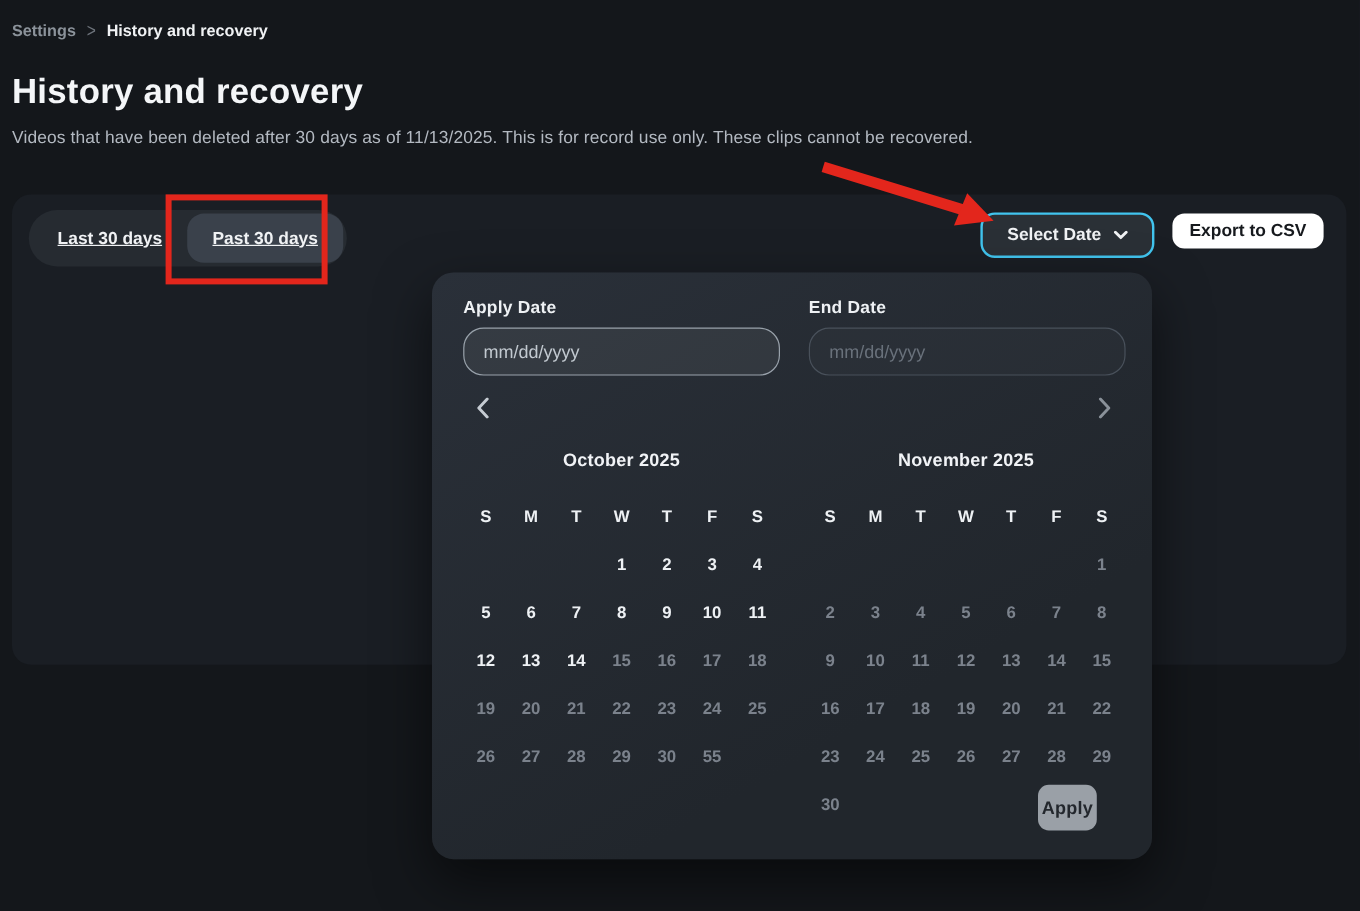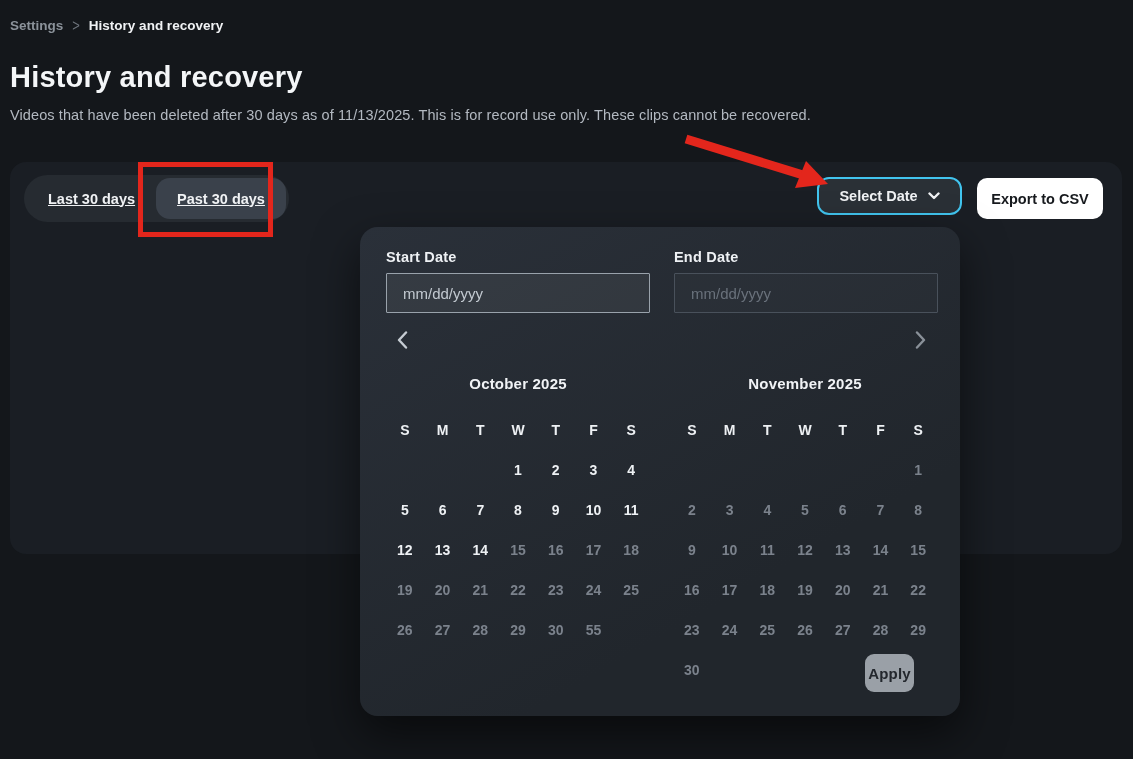--- a/index.html
+++ b/index.html
@@ -62,21 +62,21 @@
   .segment.selected{background:var(--selected-segment);}
   
   .select-date-btn{
     position:absolute;right:160px;top:15px;height:38px;width:145px;
     background:#2a3036;border:2px solid var(--accent);border-radius:12px;
     display:flex;align-items:center;justify-content:center;gap:10px;
     font-size:14.5px;font-weight:700;color:#f0f2f4;cursor:pointer;
     font-family:"Liberation Sans", sans-serif;
   }
   .export-btn{
-    position:absolute;right:19px;top:16px;height:41px;width:126px;
+    position:absolute;right:19px;top:16px;height:29px;width:126px;
     background:var(--export-bg);border:none;border-radius:10px;
     font-size:14.5px;font-weight:700;color:#16191d;cursor:pointer;
     font-family:"Liberation Sans", sans-serif;
   }
   
   .annotation-box{
     position:absolute;left:138px;top:162px;width:135px;height:75px;
     border:5px solid var(--annotation);z-index:60;pointer-events:none;
   }
   .annotation-arrow{
@@ -90,21 +90,21 @@
     box-shadow:0 18px 45px rgba(0,0,0,.55);
   }
   .field{position:absolute;top:22px;}
   .field.start{left:26px;}
   .field.end{left:314px;}
   .field label{
     display:block;font-size:14.5px;font-weight:700;color:#eef1f4;
     margin-bottom:8px;letter-spacing:.2px;
   }
   .field input{
-    width:264px;height:40px;border-radius:1px;
+    width:264px;height:40px;border-radius:17px;
     background:rgba(255,255,255,.02);
     border:1px solid #49515b;
     padding:0 16px;font-size:15px;color:#e8ebee;
     font-family:"Liberation Sans", sans-serif;outline:none;
   }
   .field input::placeholder{color:#69717b;}
   .field.start input{
     background:rgba(255,255,255,.06);
     border:1.5px solid #99a2ab;
   }
@@ -173,21 +173,21 @@
 <div class="annotation-box"></div>
 
 <svg class="annotation-arrow" width="162" height="64" viewBox="0 0 162 64">
   <line x1="14" y1="11" x2="131" y2="47" stroke="#e3261c" stroke-width="9"></line>
   <polygon points="156,56 123,60 134,33" fill="#e3261c"></polygon>
 </svg>
 
 <div class="popup">
 
   <div class="field start">
-    <label>Start Date</label>
+    <label>Apply Date</label>
     <input type="text" placeholder="mm/dd/yyyy" style="">
   </div>
 
   <div class="field end">
     <label>End Date</label>
     <input type="text" placeholder="mm/dd/yyyy" style="">
   </div>
 
   <button class="chev left">
     <svg width="11" height="18" viewBox="0 0 11 18">

